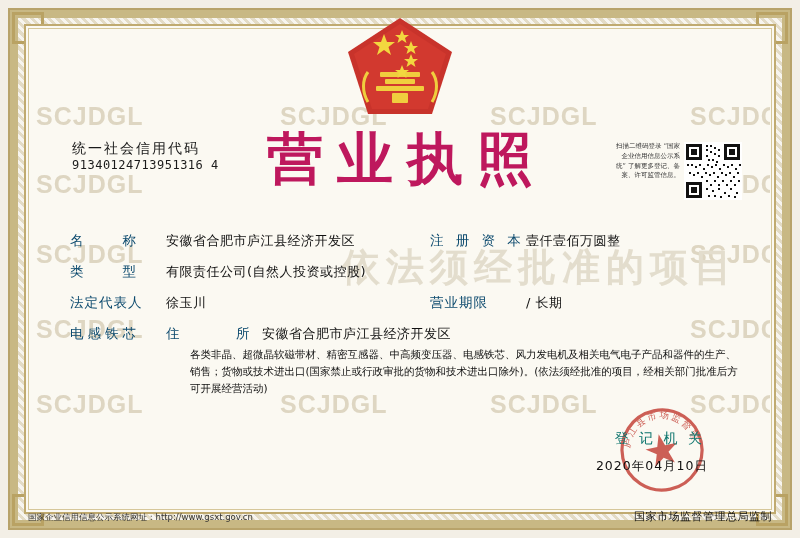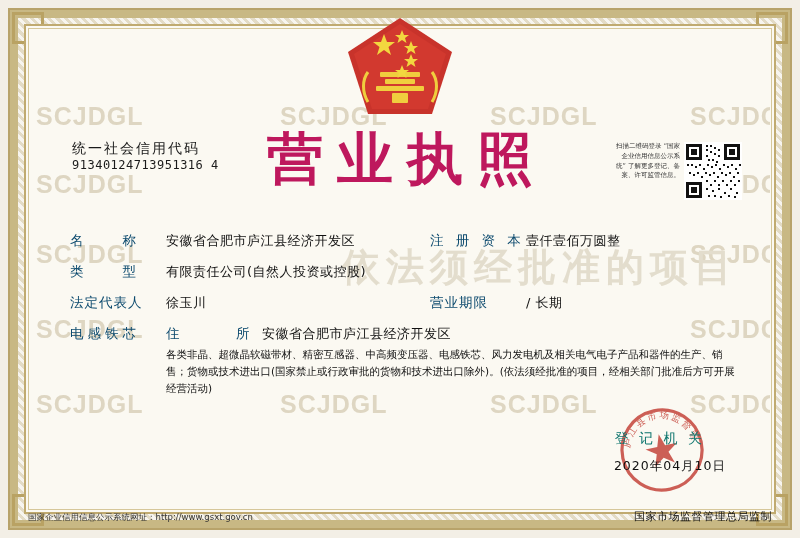--- a/index.html
+++ b/index.html
@@ -179,34 +179,35 @@
     font-size: 13px;
     color: #111;
     letter-spacing: 0.5px;
   }
   .scope-val {
     font-size: 10.5px;
     line-height: 1.6;
     width: 630px;
     color: #111;
     letter-spacing: 0;
+    margin-left: 24px;
   }
 
   
   .registry {
     position: absolute;
     right: 95px;
     top: 430px;
     font-size: 14px;
     letter-spacing: 3px;
     color: #0f766e;
   }
   .issue-date {
     position: absolute;
-    right: 74px;
+    right: 92px;
     top: 458px;
     font-size: 12.5px;
     color: #111;
     letter-spacing: 1px;
   }
   .issue-date .num { font-family: "DejaVu Sans", sans-serif; }
 
   
   .seal {
     position: absolute;

